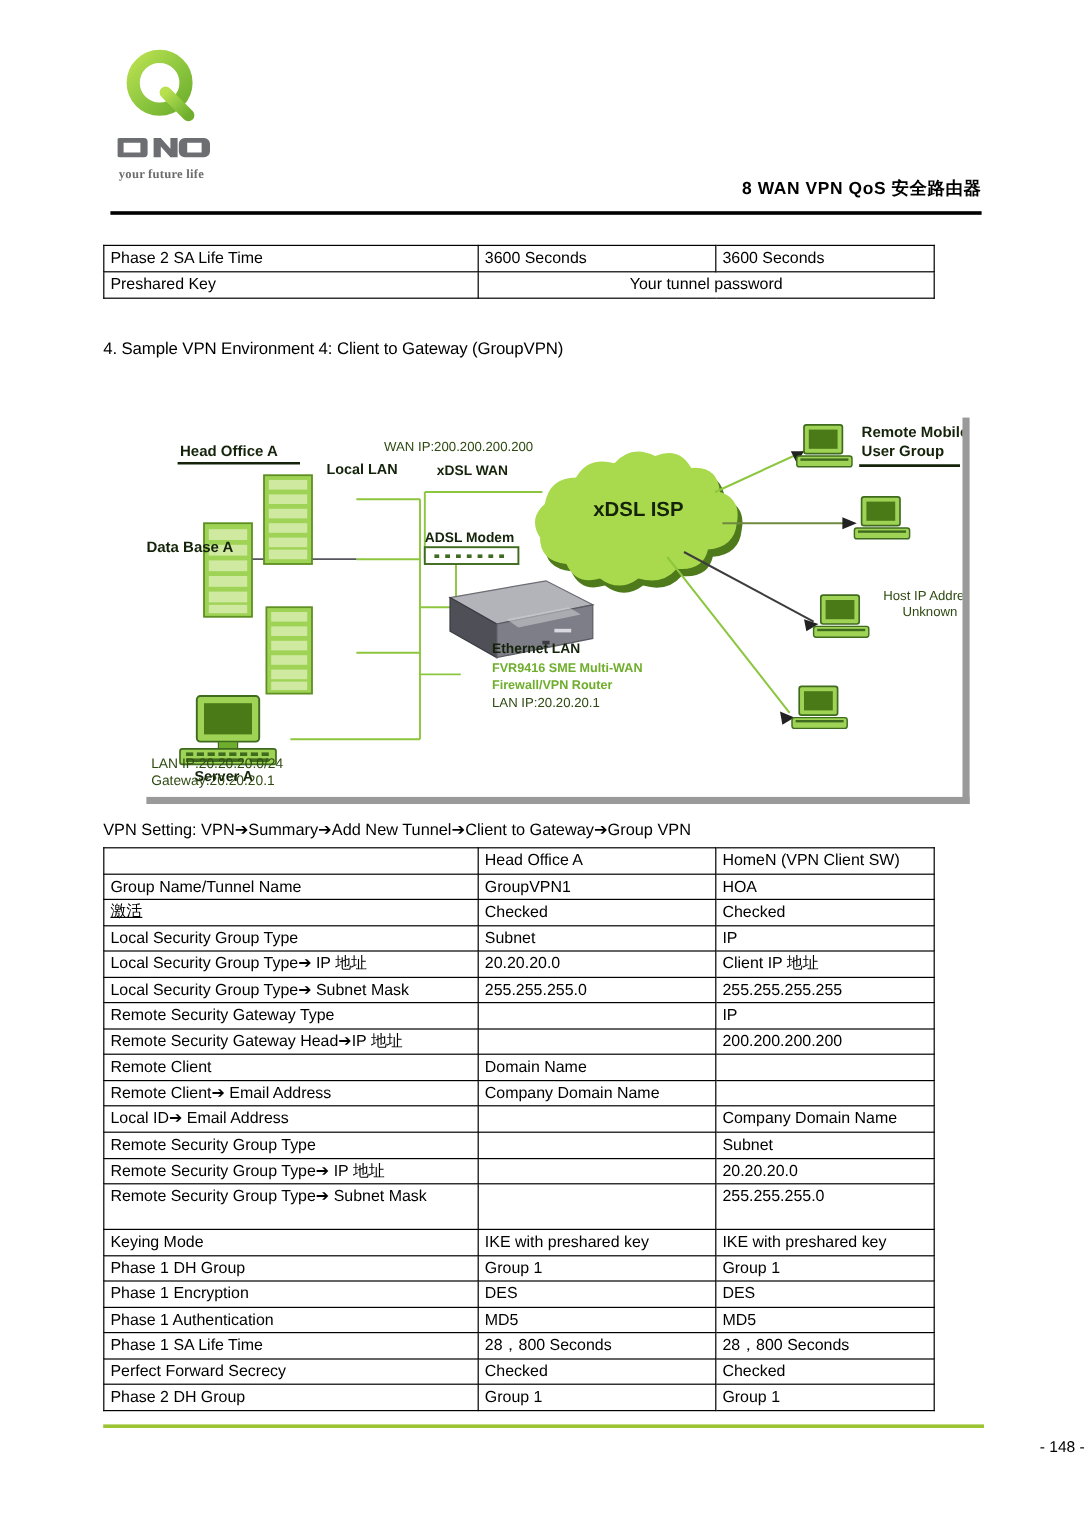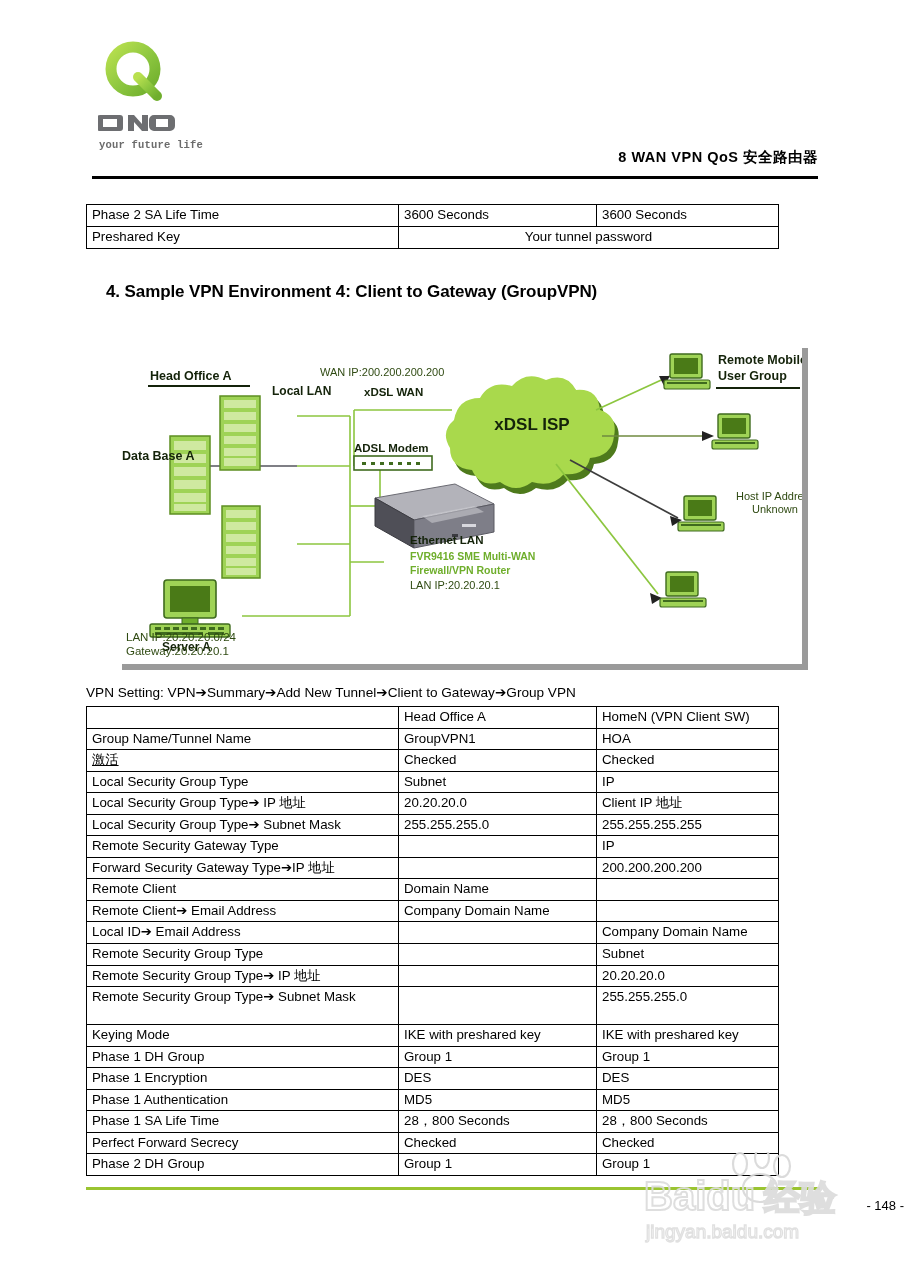--- a/index.html
+++ b/index.html
@@ -9,37 +9,37 @@
     color:#000;
   }
 
   
   #page{position:absolute;inset:0;}
 
   .logo-block{position:absolute;left:92px;top:38px;width:120px;}
   .logo-q{position:relative;width:72px;height:72px;margin-left:8px;}
   .logo-word{margin-top:2px;margin-left:6px;}
   .logo-tag{font-size:10.5px;color:#6b6b6b;letter-spacing:.2px;margin-left:7px;margin-top:1px;
-            font-family:Liberation Mono, monospace;font-weight:600;}
+            font-family:Liberation Serif, serif;font-weight:600;}
 
   .doc-head{position:absolute;right:86px;top:148px;font-size:14.5px;font-weight:bold;
             letter-spacing:.5px;white-space:nowrap;}
   .head-rule{position:absolute;left:92px;right:86px;top:176px;height:0;
              border-top:3px solid #000;}
 
   
   table.doc{border-collapse:collapse;width:100%;table-layout:fixed;font-size:13.3px;}
   table.doc td{border:1px solid #000;padding:1px 5px 2px 5px;vertical-align:top;line-height:1.32;}
 
   #top-table{position:absolute;left:86px;top:204px;width:692px;padding-left:28px;}
   #top-table td{height:18px;}
 
   
-  .section-title{position:absolute;left:86px;top:282px;font-size:17px;font-weight:bold;
-                 letter-spacing:-.1px;margin-left:20px;}
+  .section-title{position:absolute;left:86px;top:282px;font-size:14px;font-weight:normal;
+                 letter-spacing:-.1px;}
 
   
   #diagram{position:absolute;left:122px;top:348px;width:680px;height:316px;
            background:#ffffff;border-right:6px solid #9a9a9a;border-bottom:6px solid #9a9a9a;}
   #diagram svg{display:block;}
 
   
   .breadcrumb{position:absolute;left:86px;top:684px;font-size:13.6px;white-space:nowrap;}
 
   
@@ -333,21 +333,21 @@
           <td>Local Security Group Type➔ Subnet Mask</td>
           <td>255.255.255.0</td>
           <td>255.255.255.255</td>
         </tr>
         <tr>
           <td>Remote Security Gateway Type</td>
           <td></td>
           <td>IP</td>
         </tr>
         <tr>
-          <td>Forward Security Gateway Type➔IP 地址</td>
+          <td>Remote Security Gateway Head➔IP 地址</td>
           <td></td>
           <td>200.200.200.200</td>
         </tr>
         <tr>
           <td>Remote Client</td>
           <td>Domain Name</td>
           <td></td>
         </tr>
         <tr>
           <td>Remote Client➔ Email Address</td>
@@ -408,27 +408,14 @@
           <td>Phase 2 DH Group</td>
           <td>Group 1</td>
           <td>Group 1</td>
         </tr>
       </tbody>
   </table>
 
   <div class="foot-rule"></div>
   <div class="page-num">- 148 -</div>
 
-  <div id="watermark">
-    <svg width="246" height="100" viewBox="0 0 246 100">
-      <g fill="none" stroke="#d9d9d9" stroke-width="2.2">
-        <ellipse cx="104" cy="12" rx="7" ry="11"></ellipse>
-        <ellipse cx="126" cy="6" rx="7" ry="10"></ellipse>
-        <ellipse cx="146" cy="14" rx="8" ry="11"></ellipse>
-        <ellipse cx="124" cy="36" rx="17" ry="14"></ellipse>
-      </g>
-      <text x="8" y="58" font-family="Liberation Sans, sans-serif" font-size="40" font-weight="bold" fill="none" stroke="#dcdcdc" stroke-width="2">Baidu</text>
-      <text x="128" y="58" font-family="DejaVu Sans, sans-serif" font-size="36" font-weight="bold" fill="none" stroke="#dcdcdc" stroke-width="2">经验</text>
-      <text x="10" y="86" font-family="Liberation Sans, sans-serif" font-size="19" fill="none" stroke="#dedede" stroke-width="1.3">jingyan.baidu.com</text>
-    </svg>
-  </div>
 
 </div>
 
 </body></html>

